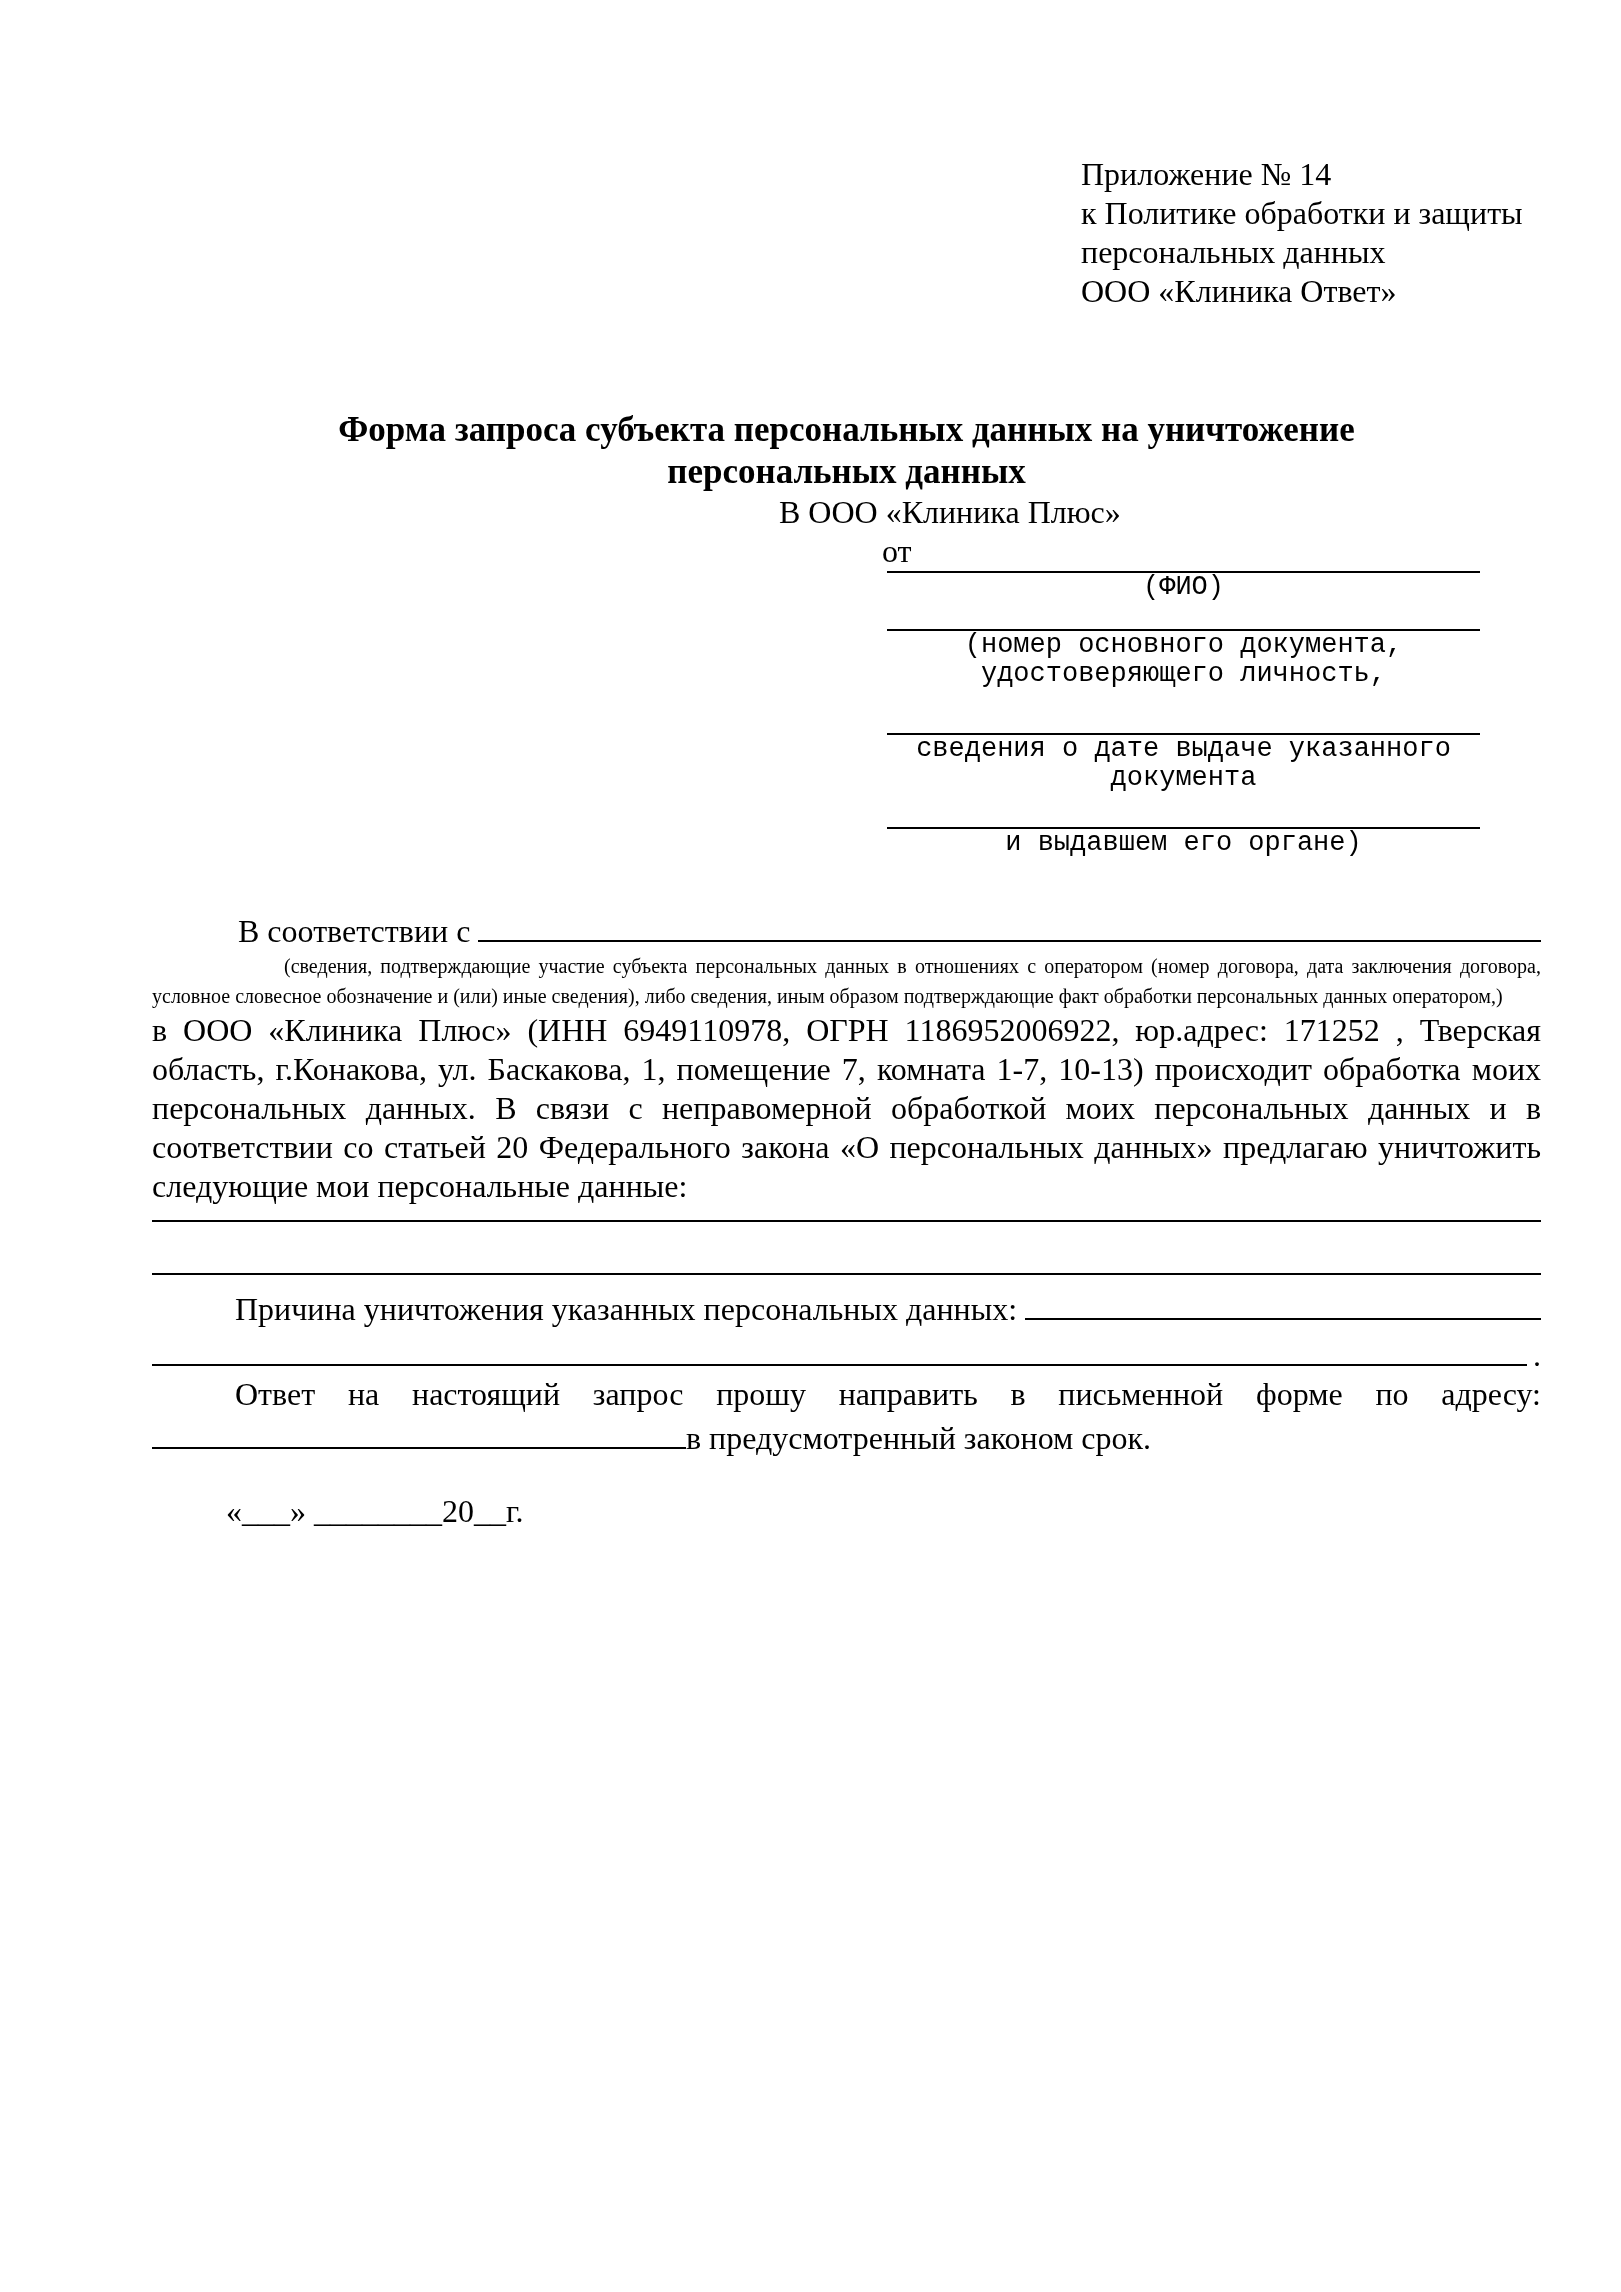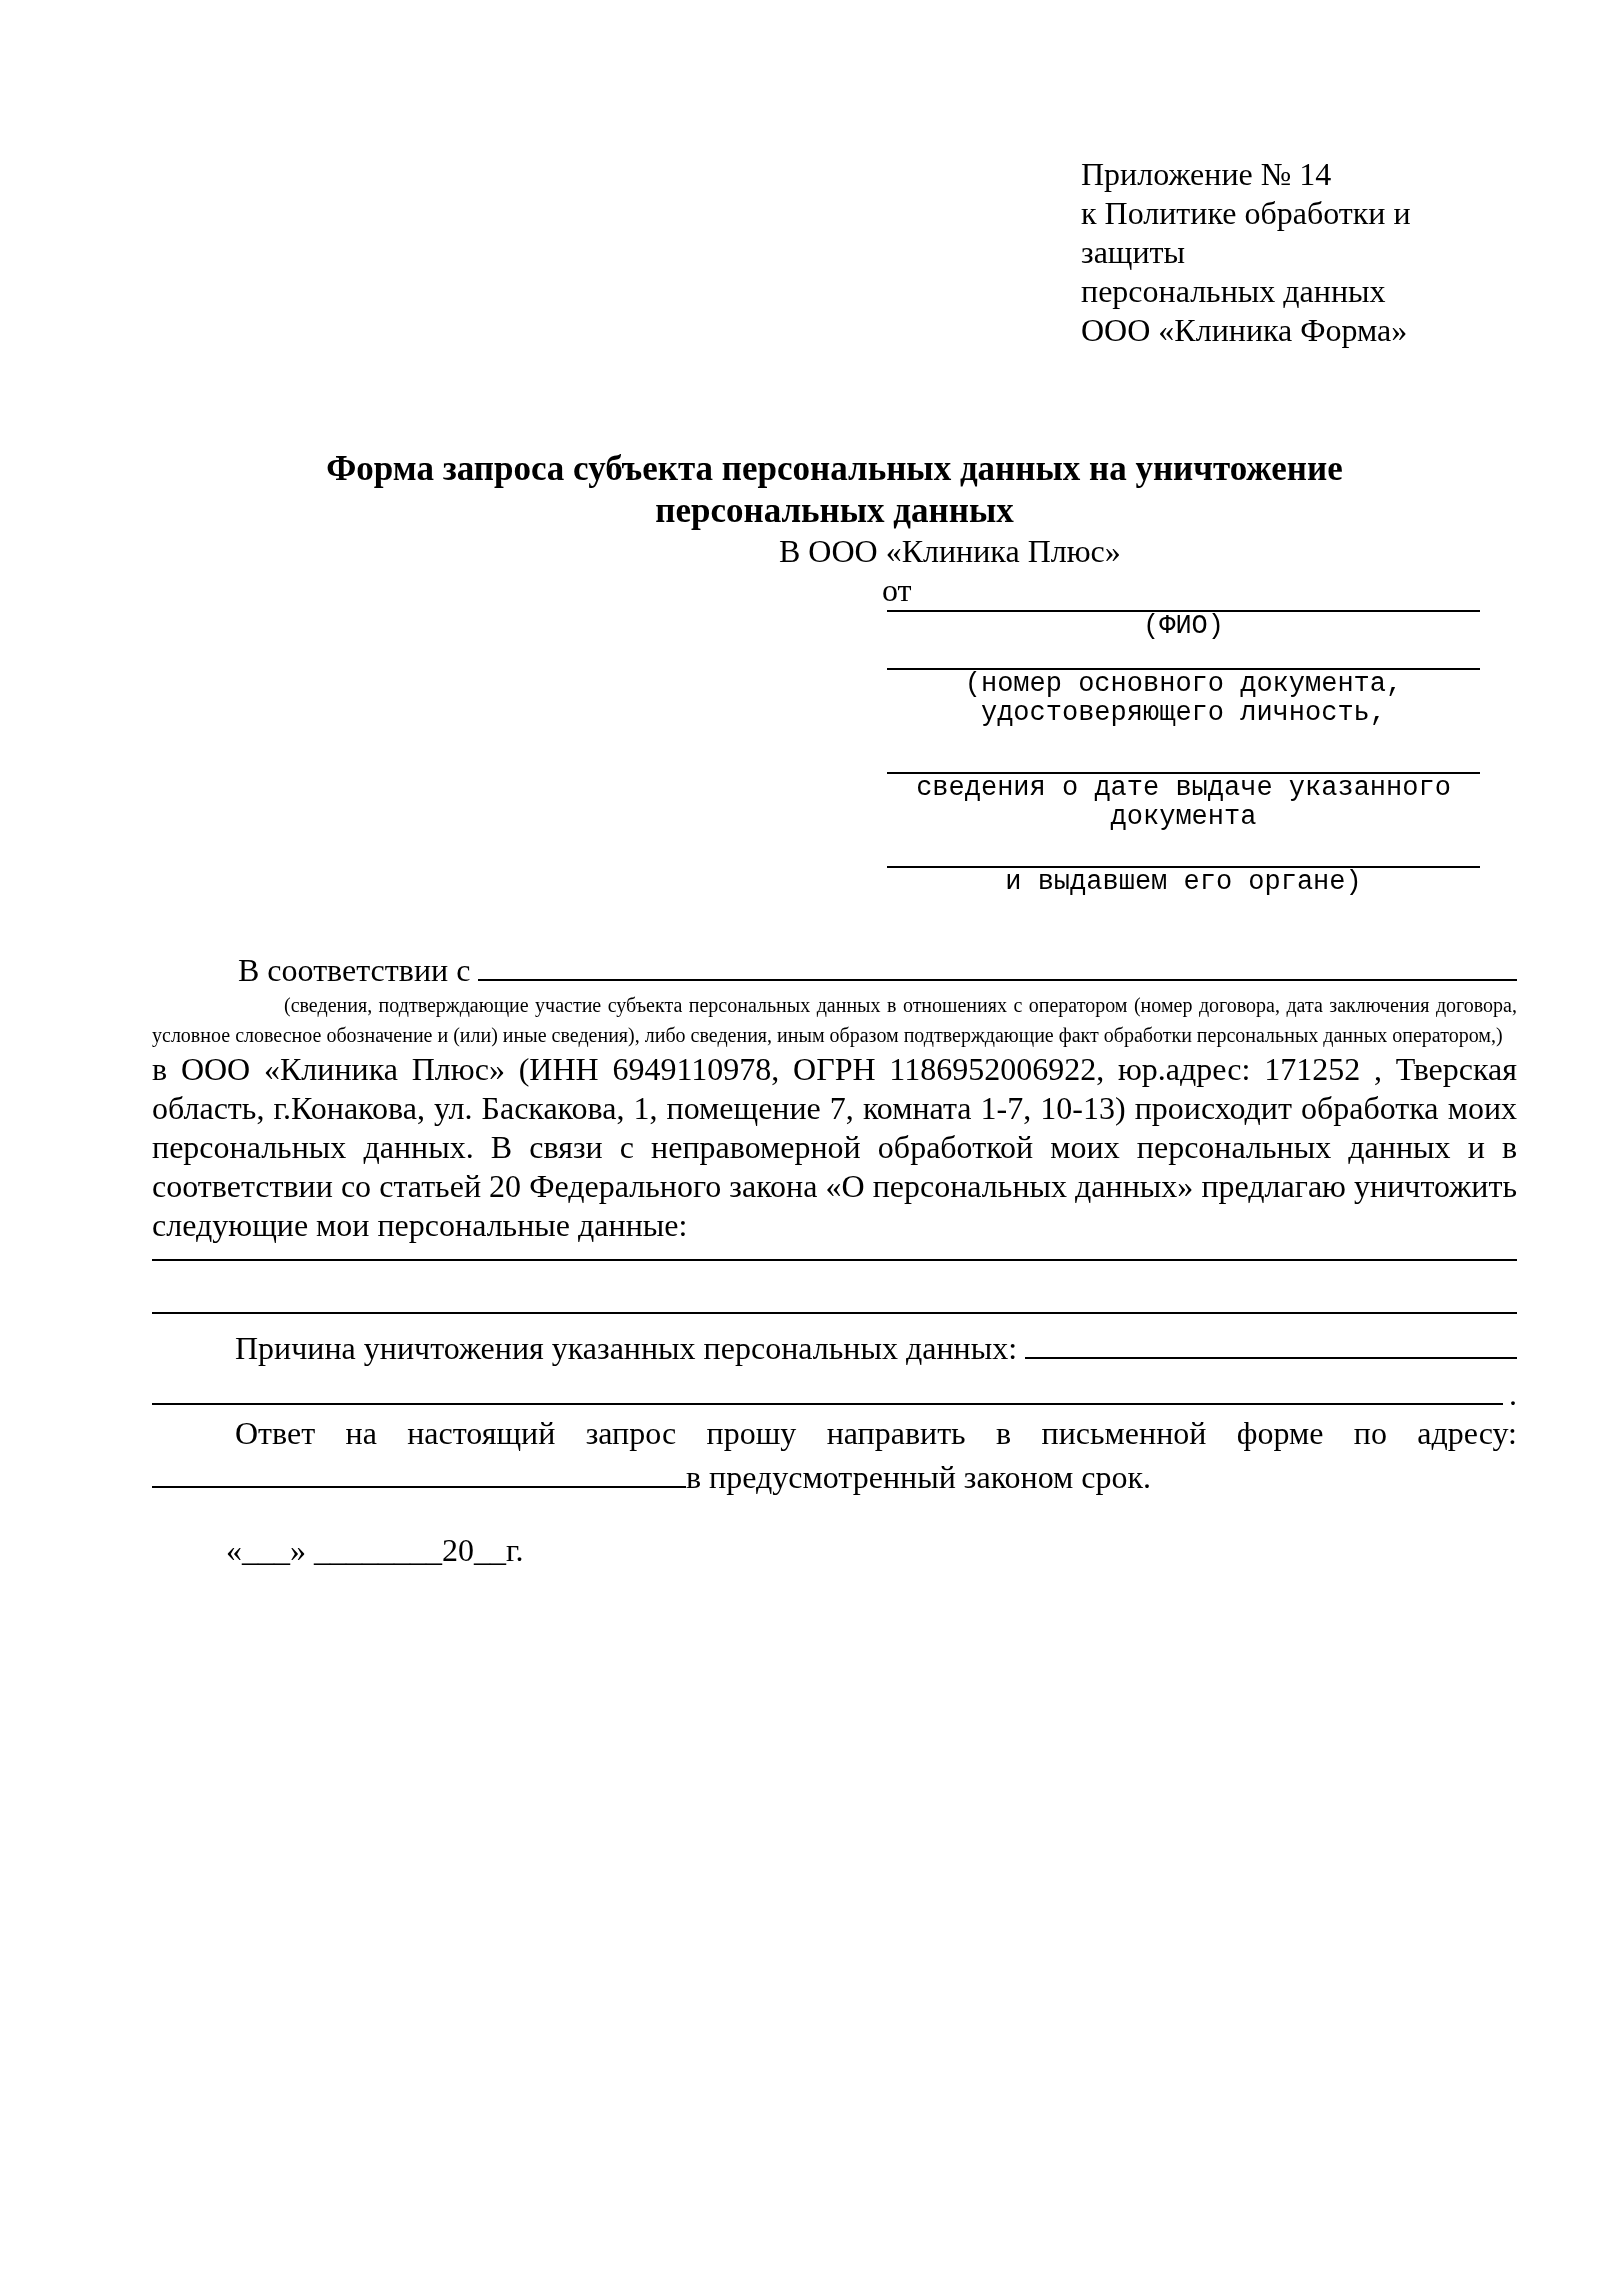--- a/index.html
+++ b/index.html
@@ -9,21 +9,21 @@
     width: 1621px;
     height: 2293px;
     background: #ffffff;
     color: #000000;
     font-family: "Liberation Serif", "DejaVu Serif", serif;
     font-size: 32px;
     line-height: 39px;
     overflow: hidden;
   }
   .content {
-    padding: 155px 104px 0 152px;
+    padding: 155px 80px 0 152px;
   }
   
   .appendix {
     margin-left: 929px;
     font-size: 32px;
     line-height: 39px;
   }
   
   .doc-title {
     margin: 98px 0 0 0;
@@ -137,21 +137,21 @@
 </head>
 <body>
 
 <div class="page">
   <div class="content">
 
     <div class="appendix">
       <div>Приложение № 14</div>
       <div>к Политике обработки и защиты</div>
       <div>персональных данных</div>
-      <div>ООО «Клиника Форма»</div>
+      <div>ООО «Клиника Ответ»</div>
     </div>
 
     <h1 class="doc-title">
       <span>Форма запроса субъекта персональных данных на уничтожение</span>
       <span>персональных данных</span>
     </h1>
 
     <div class="addressee">В ООО «Клиника Плюс»</div>
 
     <div class="from-line">от</div>

